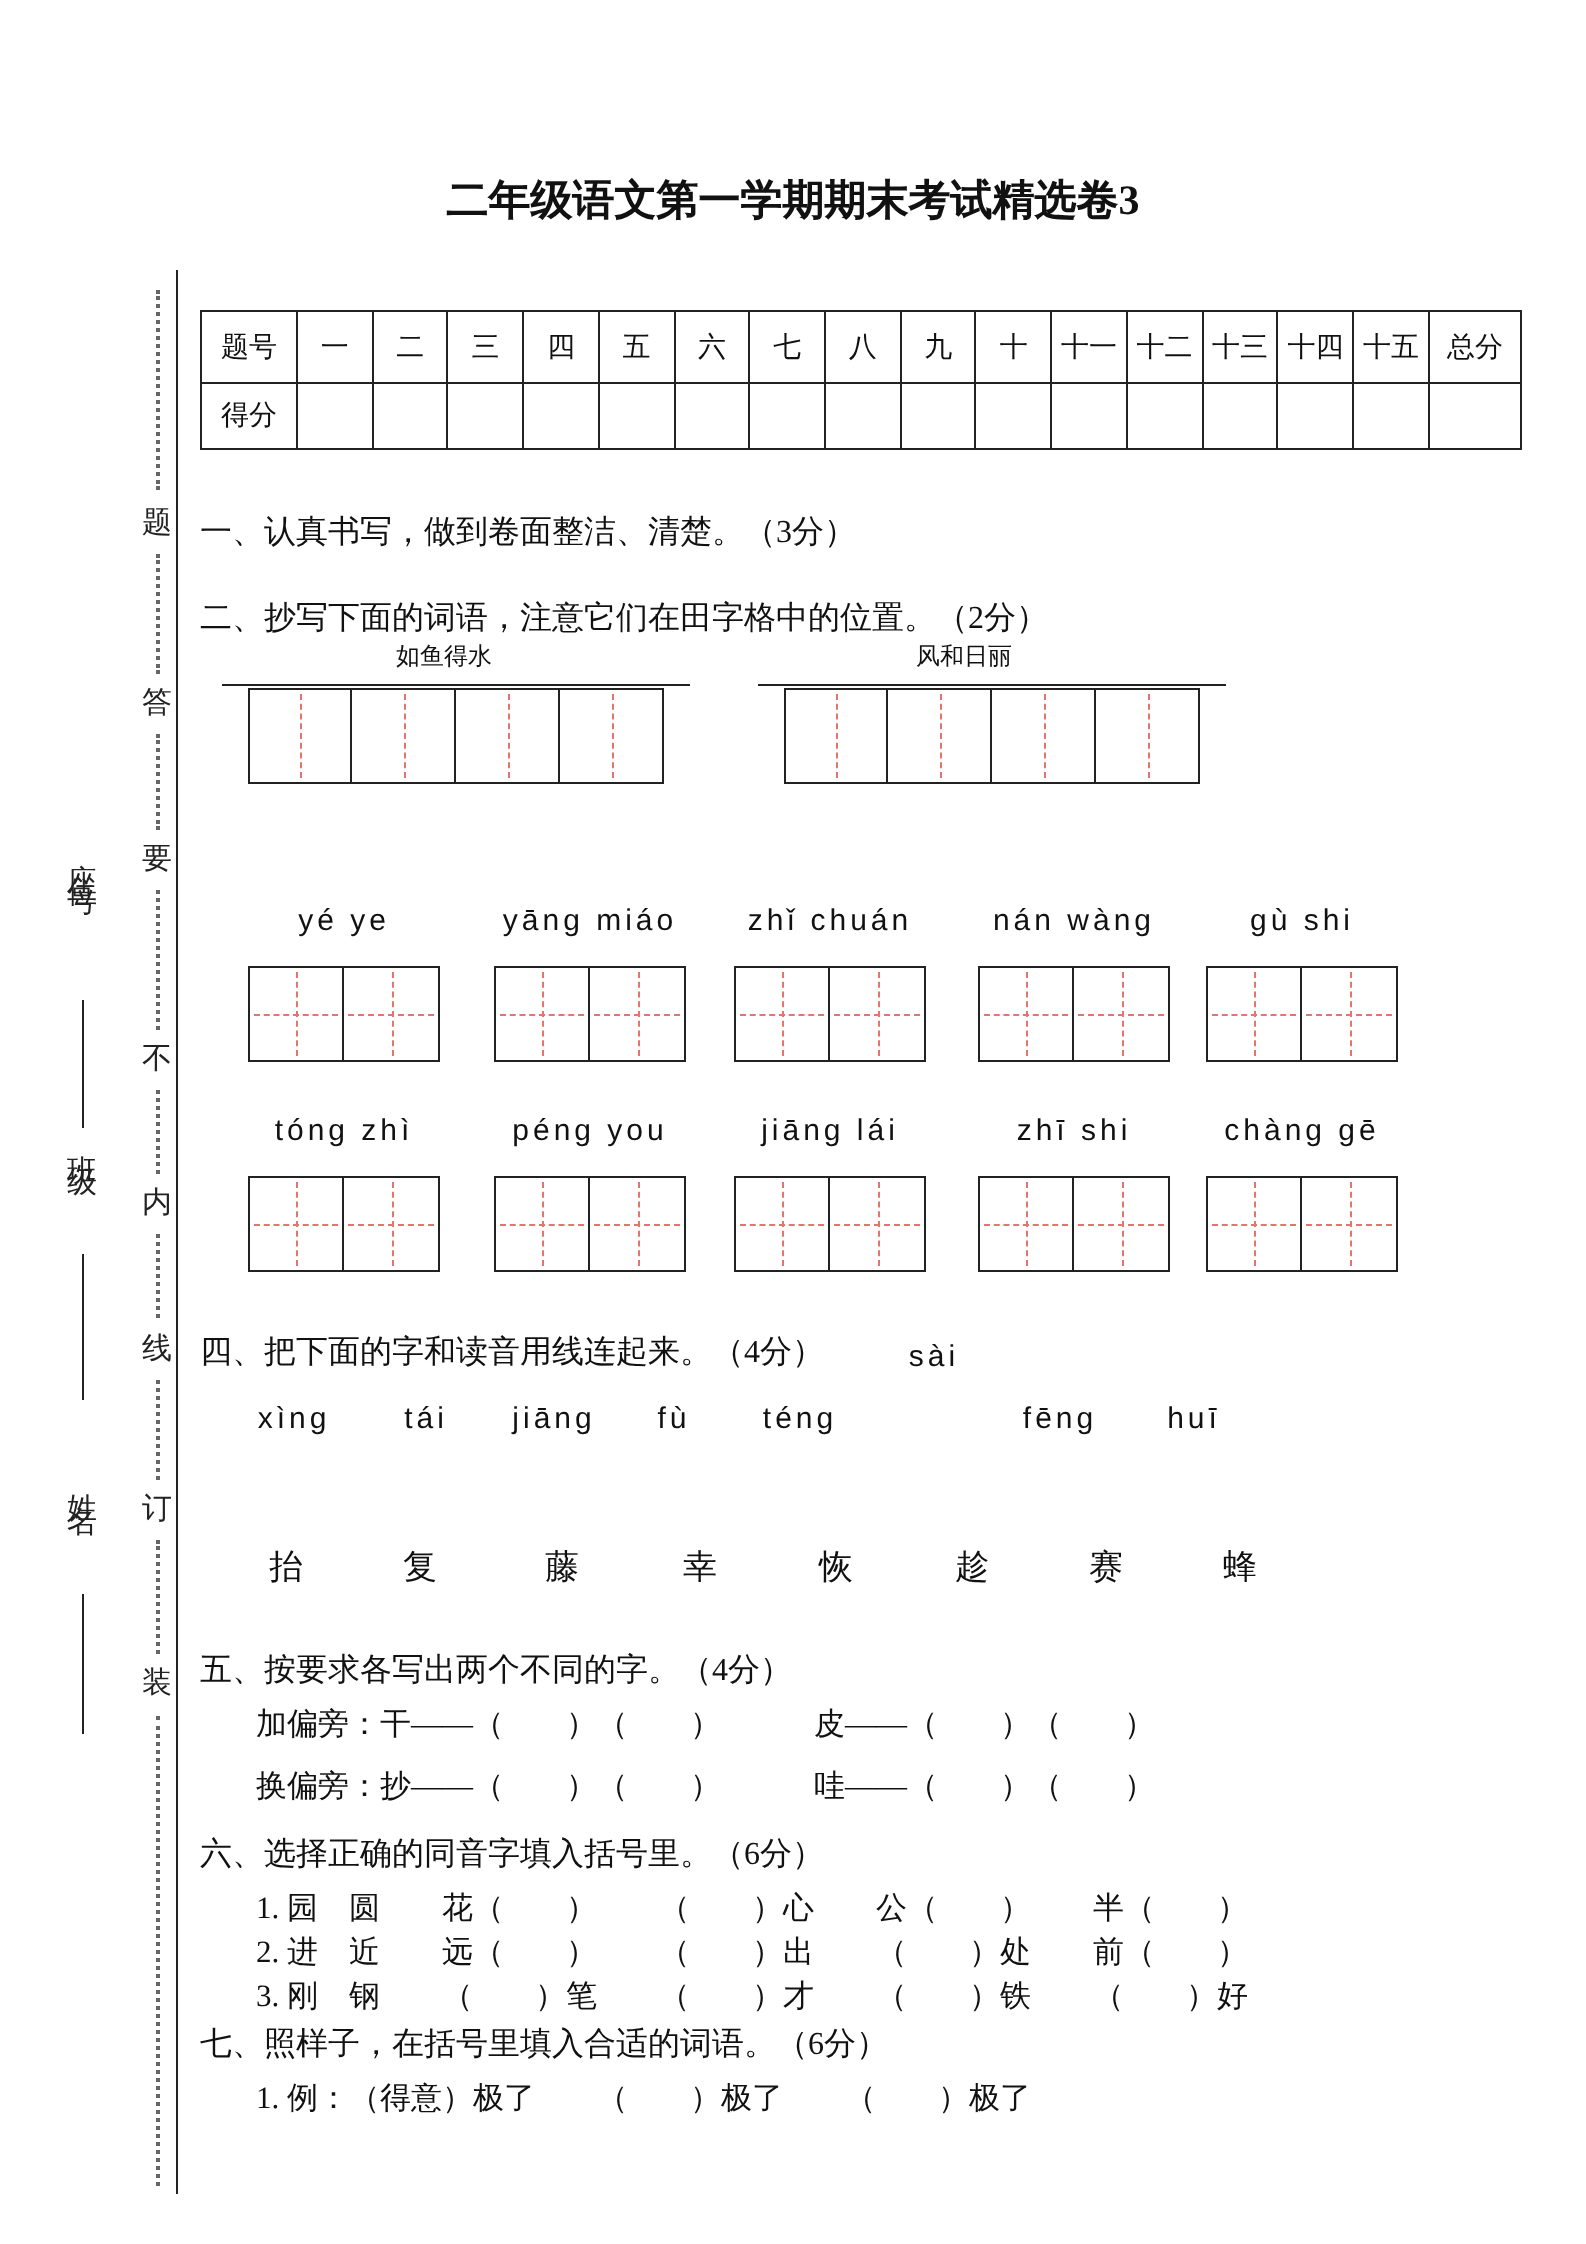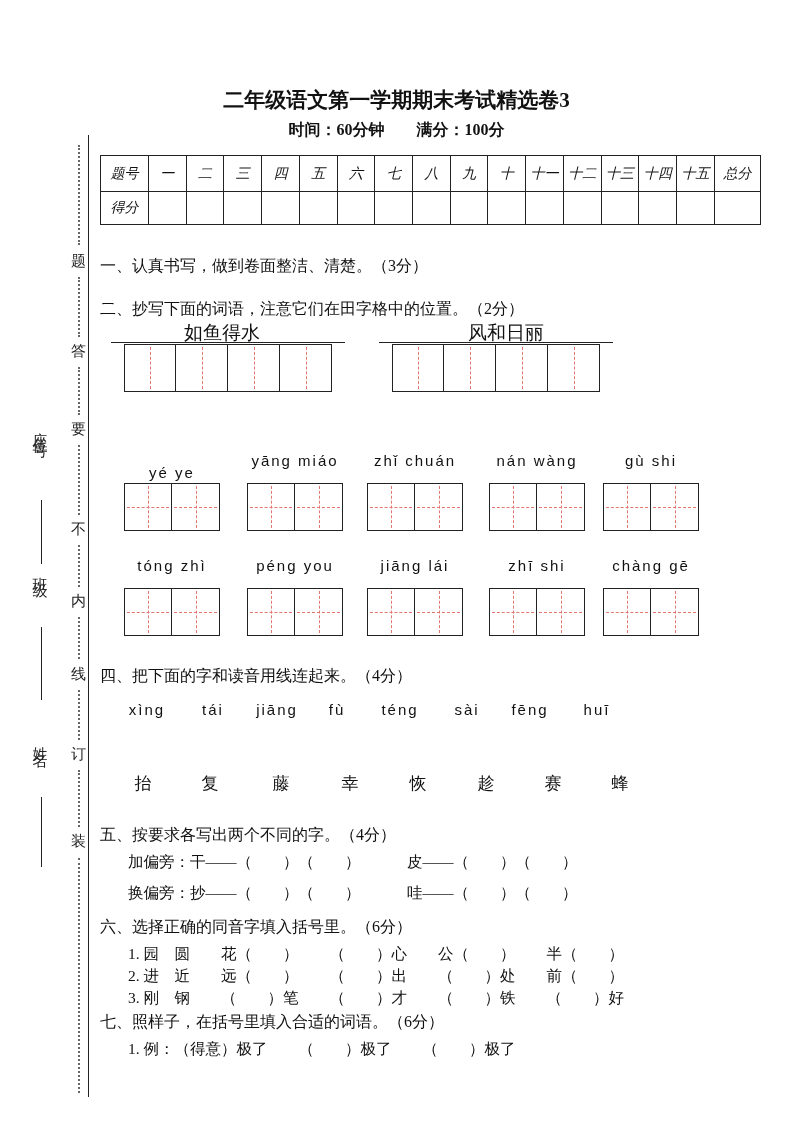--- a/index.html
+++ b/index.html
@@ -20,21 +20,21 @@
     font-size:15px; letter-spacing:6px; color:#222;
   }
   .side-line { position:absolute; left:41px; width:0; border-left:1.5px solid #222; }
 
   
   .title { position:absolute; top:86px; left:0; width:793px; text-align:center; font-size:21px; font-weight:bold; }
   .subtitle { position:absolute; top:120px; left:0; width:793px; text-align:center; font-size:16px; font-weight:bold; }
 
   
   .score-table { position:absolute; left:100px; top:155px; width:661px; border-collapse:collapse; table-layout:fixed; }
-  .score-table td { border:1.5px solid #222; text-align:center; font-size:14px; padding:0;font-style:italic; }
+  .score-table td { border:1.5px solid #222; text-align:center; font-size:14px; padding:0; }
   .score-table tr.r1 td { height:36px; }
   .score-table tr.r2 td { height:33px; }
   .score-table td.hdr { width:48px; }
   .score-table td.total { width:46px; }
 
   
   .qtitle { position:absolute; left:100px; font-size:16px; }
   .qline  { position:absolute; left:128px; font-size:15.5px; }
 
   
@@ -46,21 +46,21 @@
   .tzg .cell.cross::after { content:""; position:absolute; left:2px; right:2px; top:50%; height:0; border-top:1px dashed #e2756d; }
   .tzg.topline::before { content:""; position:absolute; left:-13px; right:-13px; top:-2px; border-top:1.2px solid #222; }
 
   
   .py {
     position:absolute; transform:translateX(-50%);
     font-family:"Liberation Sans","DejaVu Sans",sans-serif;
     font-size:15px; letter-spacing:2px; white-space:nowrap; color:#111;
   }
   .hz { position:absolute; transform:translateX(-50%); font-size:17px; }
-  .q2word { position:absolute; transform:translateX(-50%); font-size:19px; }
+  .q2word { position:absolute; transform:translateX(-50%); font-size:12px; }
 </style>
 </head>
 <body>
 
 <div class="page">
 
   <div class="binding-line"></div>
 
   <div class="dotseg" style="top:145px;height:100px"></div>
   <span class="bchar" style="top:252px">题</span>
@@ -81,21 +81,20 @@
   <div class="dotseg" style="top:858px;height:235px"></div>
 
   <div class="side-label" style="top:420px">座位号</div>
   <div class="side-line" style="top:500px;height:64px"></div>
   <div class="side-label" style="top:565px">班级</div>
   <div class="side-line" style="top:627px;height:73px"></div>
   <div class="side-label" style="top:735px">姓名</div>
   <div class="side-line" style="top:797px;height:70px"></div>
 
   <div class="title">二年级语文第一学期期末考试精选卷3</div>
-  <div class="subtitle">时间：60分钟　　满分：100分</div>
 
   <table class="score-table">
     <tbody>
         <tr class="r1">
       <td class="hdr">题号</td>
       <td>一</td>
       <td>二</td>
       <td>三</td>
       <td>四</td>
       <td>五</td>
@@ -130,36 +129,36 @@
       <td></td>
       <td class="total"></td>
     </tr>
   </tbody>
     </table>
 
   <div class="qtitle" style="top:256px">一、认真书写，做到卷面整洁、清楚。（3分）</div>
 
   <div class="qtitle" style="top:299px">二、抄写下面的词语，注意它们在田字格中的位置。（2分）</div>
   <span class="q2word" style="left:222px;top:320px">如鱼得水</span>
-  <span class="q2word" style="left:506px;top:320px">风和日丽</span>
+  <span class="q2word" style="left:482px;top:320px">风和日丽</span>
   <div class="tzg topline" style="left:124px;top:344px">
     <div class="cell w52"></div>
     <div class="cell w52"></div>
     <div class="cell w52"></div>
     <div class="cell w52"></div>
   </div>
   <div class="tzg topline" style="left:392px;top:344px">
     <div class="cell w52"></div>
     <div class="cell w52"></div>
     <div class="cell w52"></div>
     <div class="cell w52"></div>
   </div>
 
 
-  <span class="py" style="left:172px;top:464px">yé ye</span>
+  <span class="py" style="left:172px;top:452px">yé ye</span>
   <span class="py" style="left:295px;top:452px">yāng miáo</span>
   <span class="py" style="left:415px;top:452px">zhǐ chuán</span>
   <span class="py" style="left:537px;top:452px">nán wàng</span>
   <span class="py" style="left:651px;top:452px">gù shi</span>
 
   <div class="tzg" style="left:124px;top:483px">
     <div class="cell cross"></div>
     <div class="cell cross"></div>
   </div>
   <div class="tzg" style="left:247px;top:483px">
@@ -206,21 +205,21 @@
     <div class="cell cross"></div>
   </div>
 
   <div class="qtitle" style="top:666px">四、把下面的字和读音用线连起来。（4分）</div>
 
   <span class="py" style="left:147px;top:701px">xìng</span>
   <span class="py" style="left:213px;top:701px">tái</span>
   <span class="py" style="left:277px;top:701px">jiāng</span>
   <span class="py" style="left:337px;top:701px">fù</span>
   <span class="py" style="left:400px;top:701px">téng</span>
-  <span class="py" style="left:467px;top:701px">sài</span>
+  <span class="py" style="left:467px;top:670px">sài</span>
   <span class="py" style="left:530px;top:701px">fēng</span>
   <span class="py" style="left:597px;top:701px">huī</span>
 
   <span class="hz" style="left:143px;top:772px">抬</span>
   <span class="hz" style="left:210px;top:772px">复</span>
   <span class="hz" style="left:281px;top:772px">藤</span>
   <span class="hz" style="left:350px;top:772px">幸</span>
   <span class="hz" style="left:418px;top:772px">恢</span>
   <span class="hz" style="left:486px;top:772px">趁</span>
   <span class="hz" style="left:553px;top:772px">赛</span>

